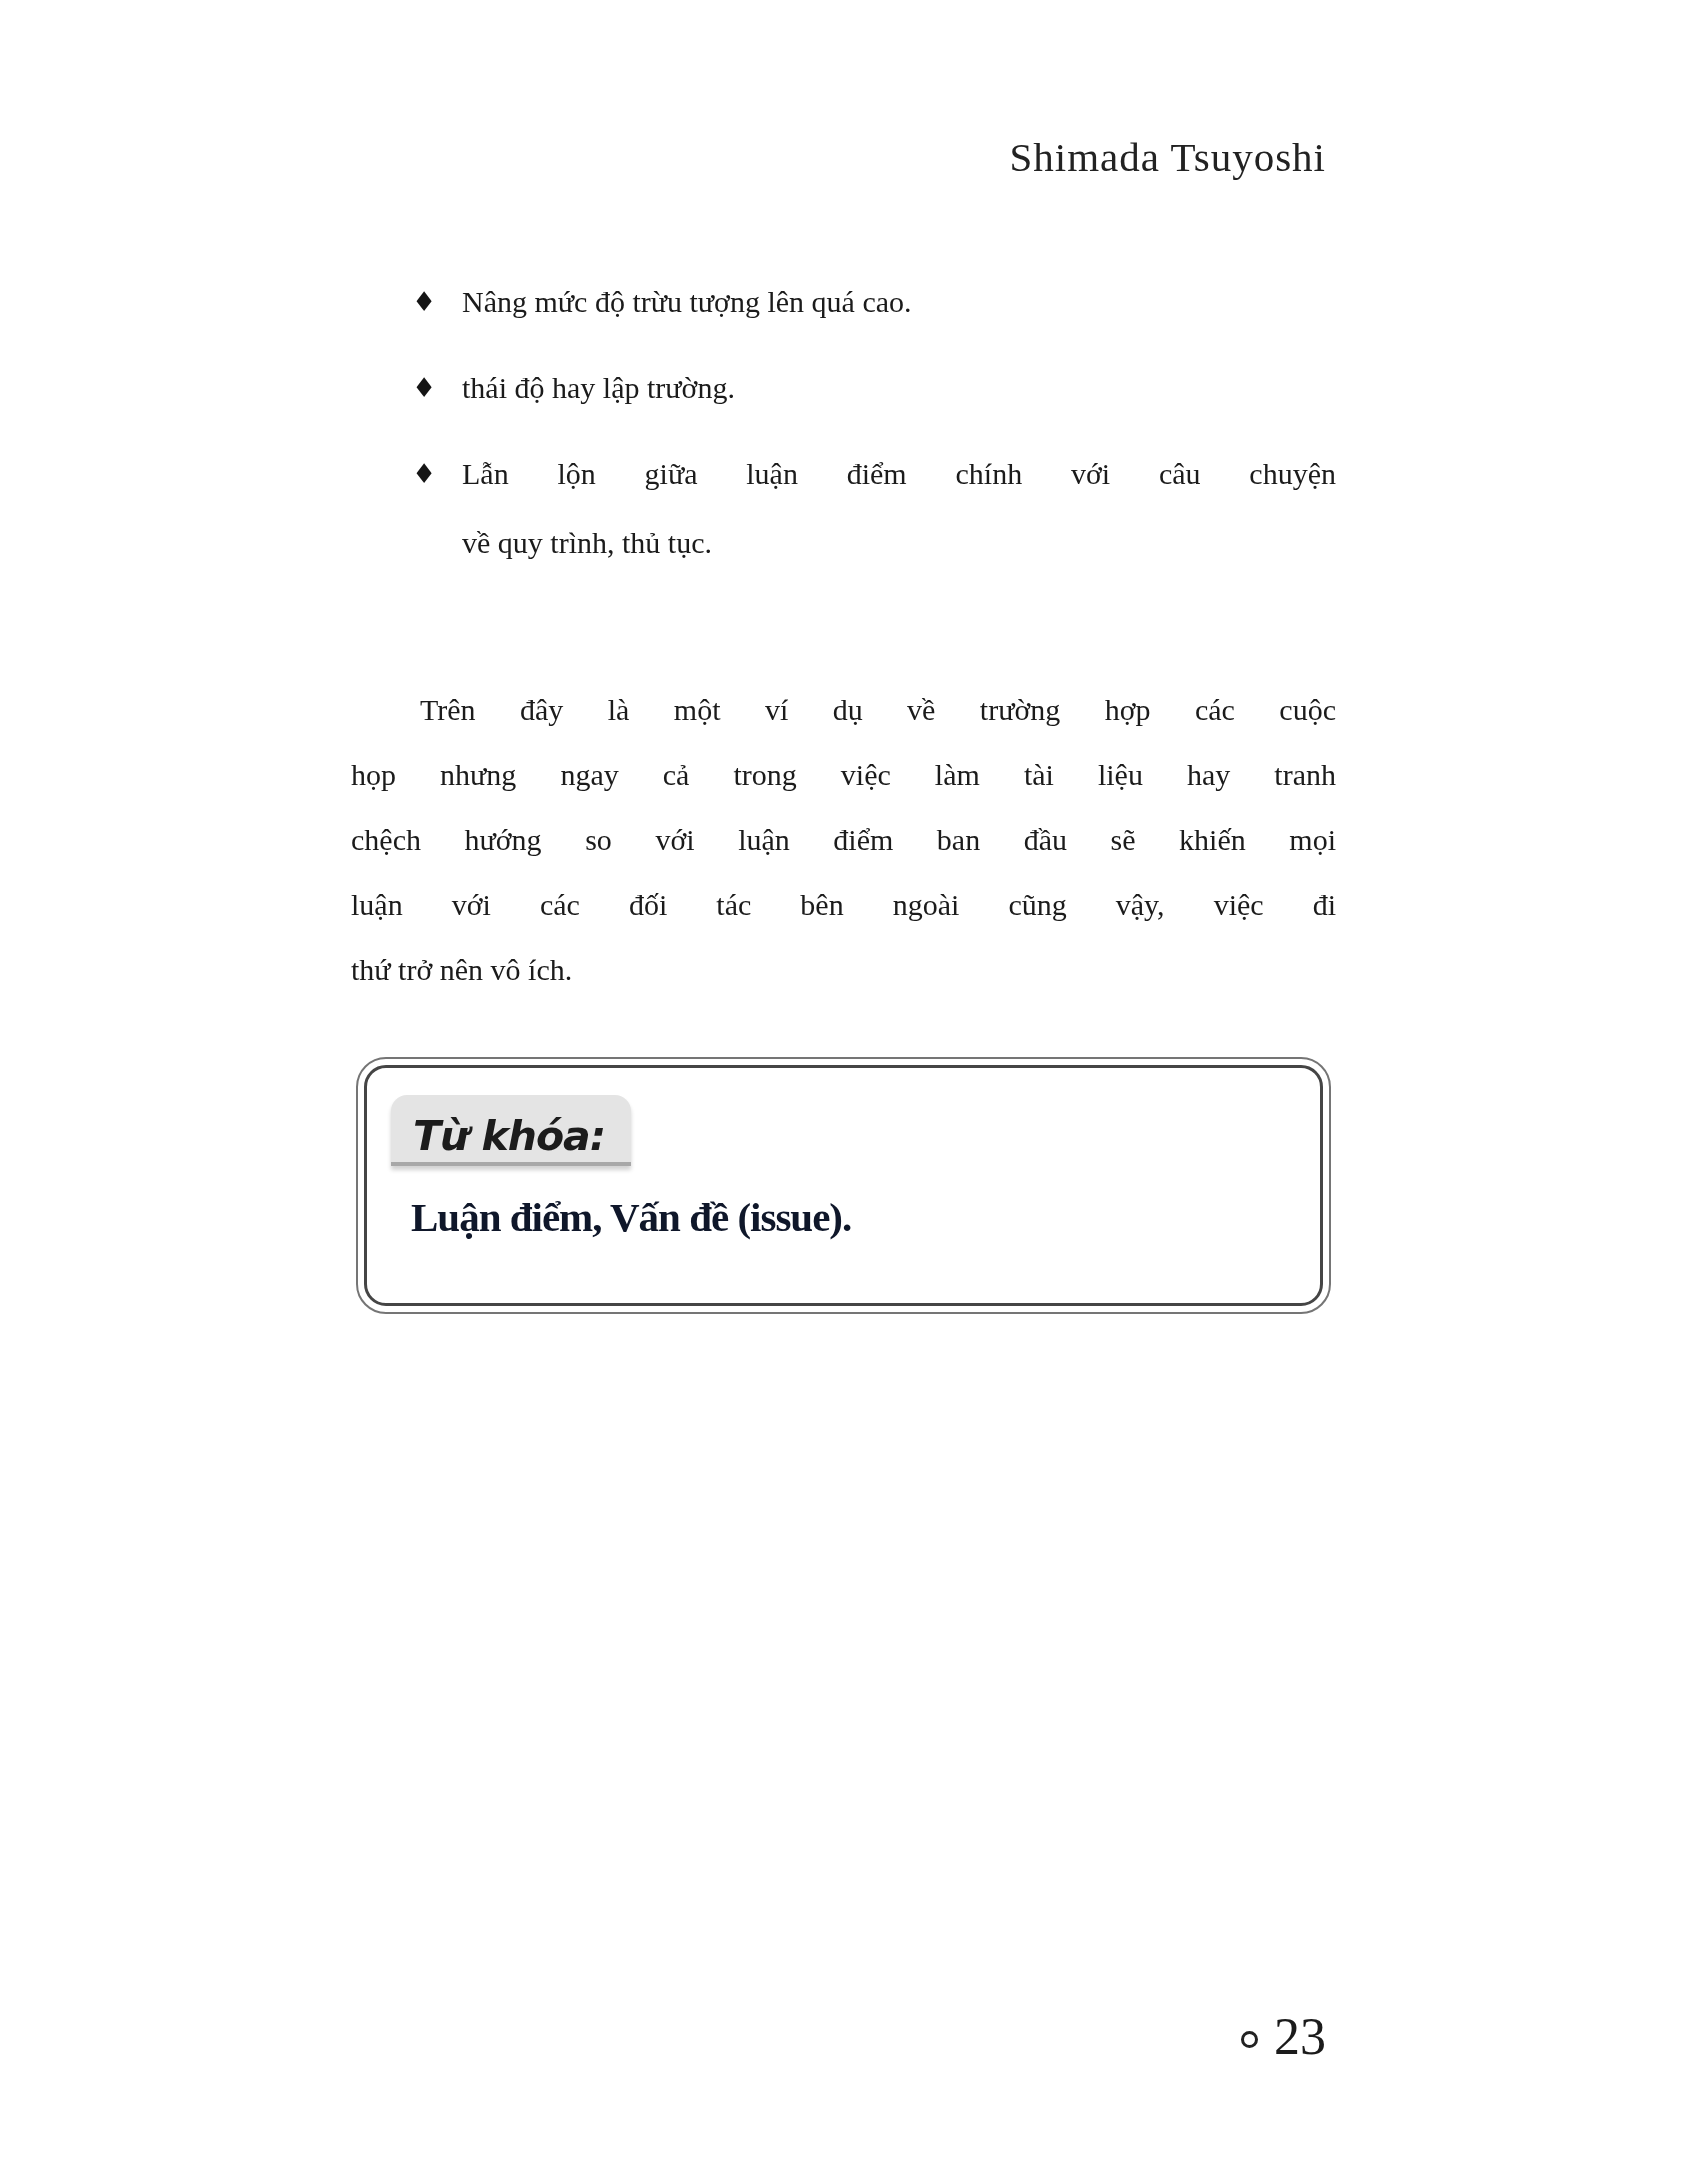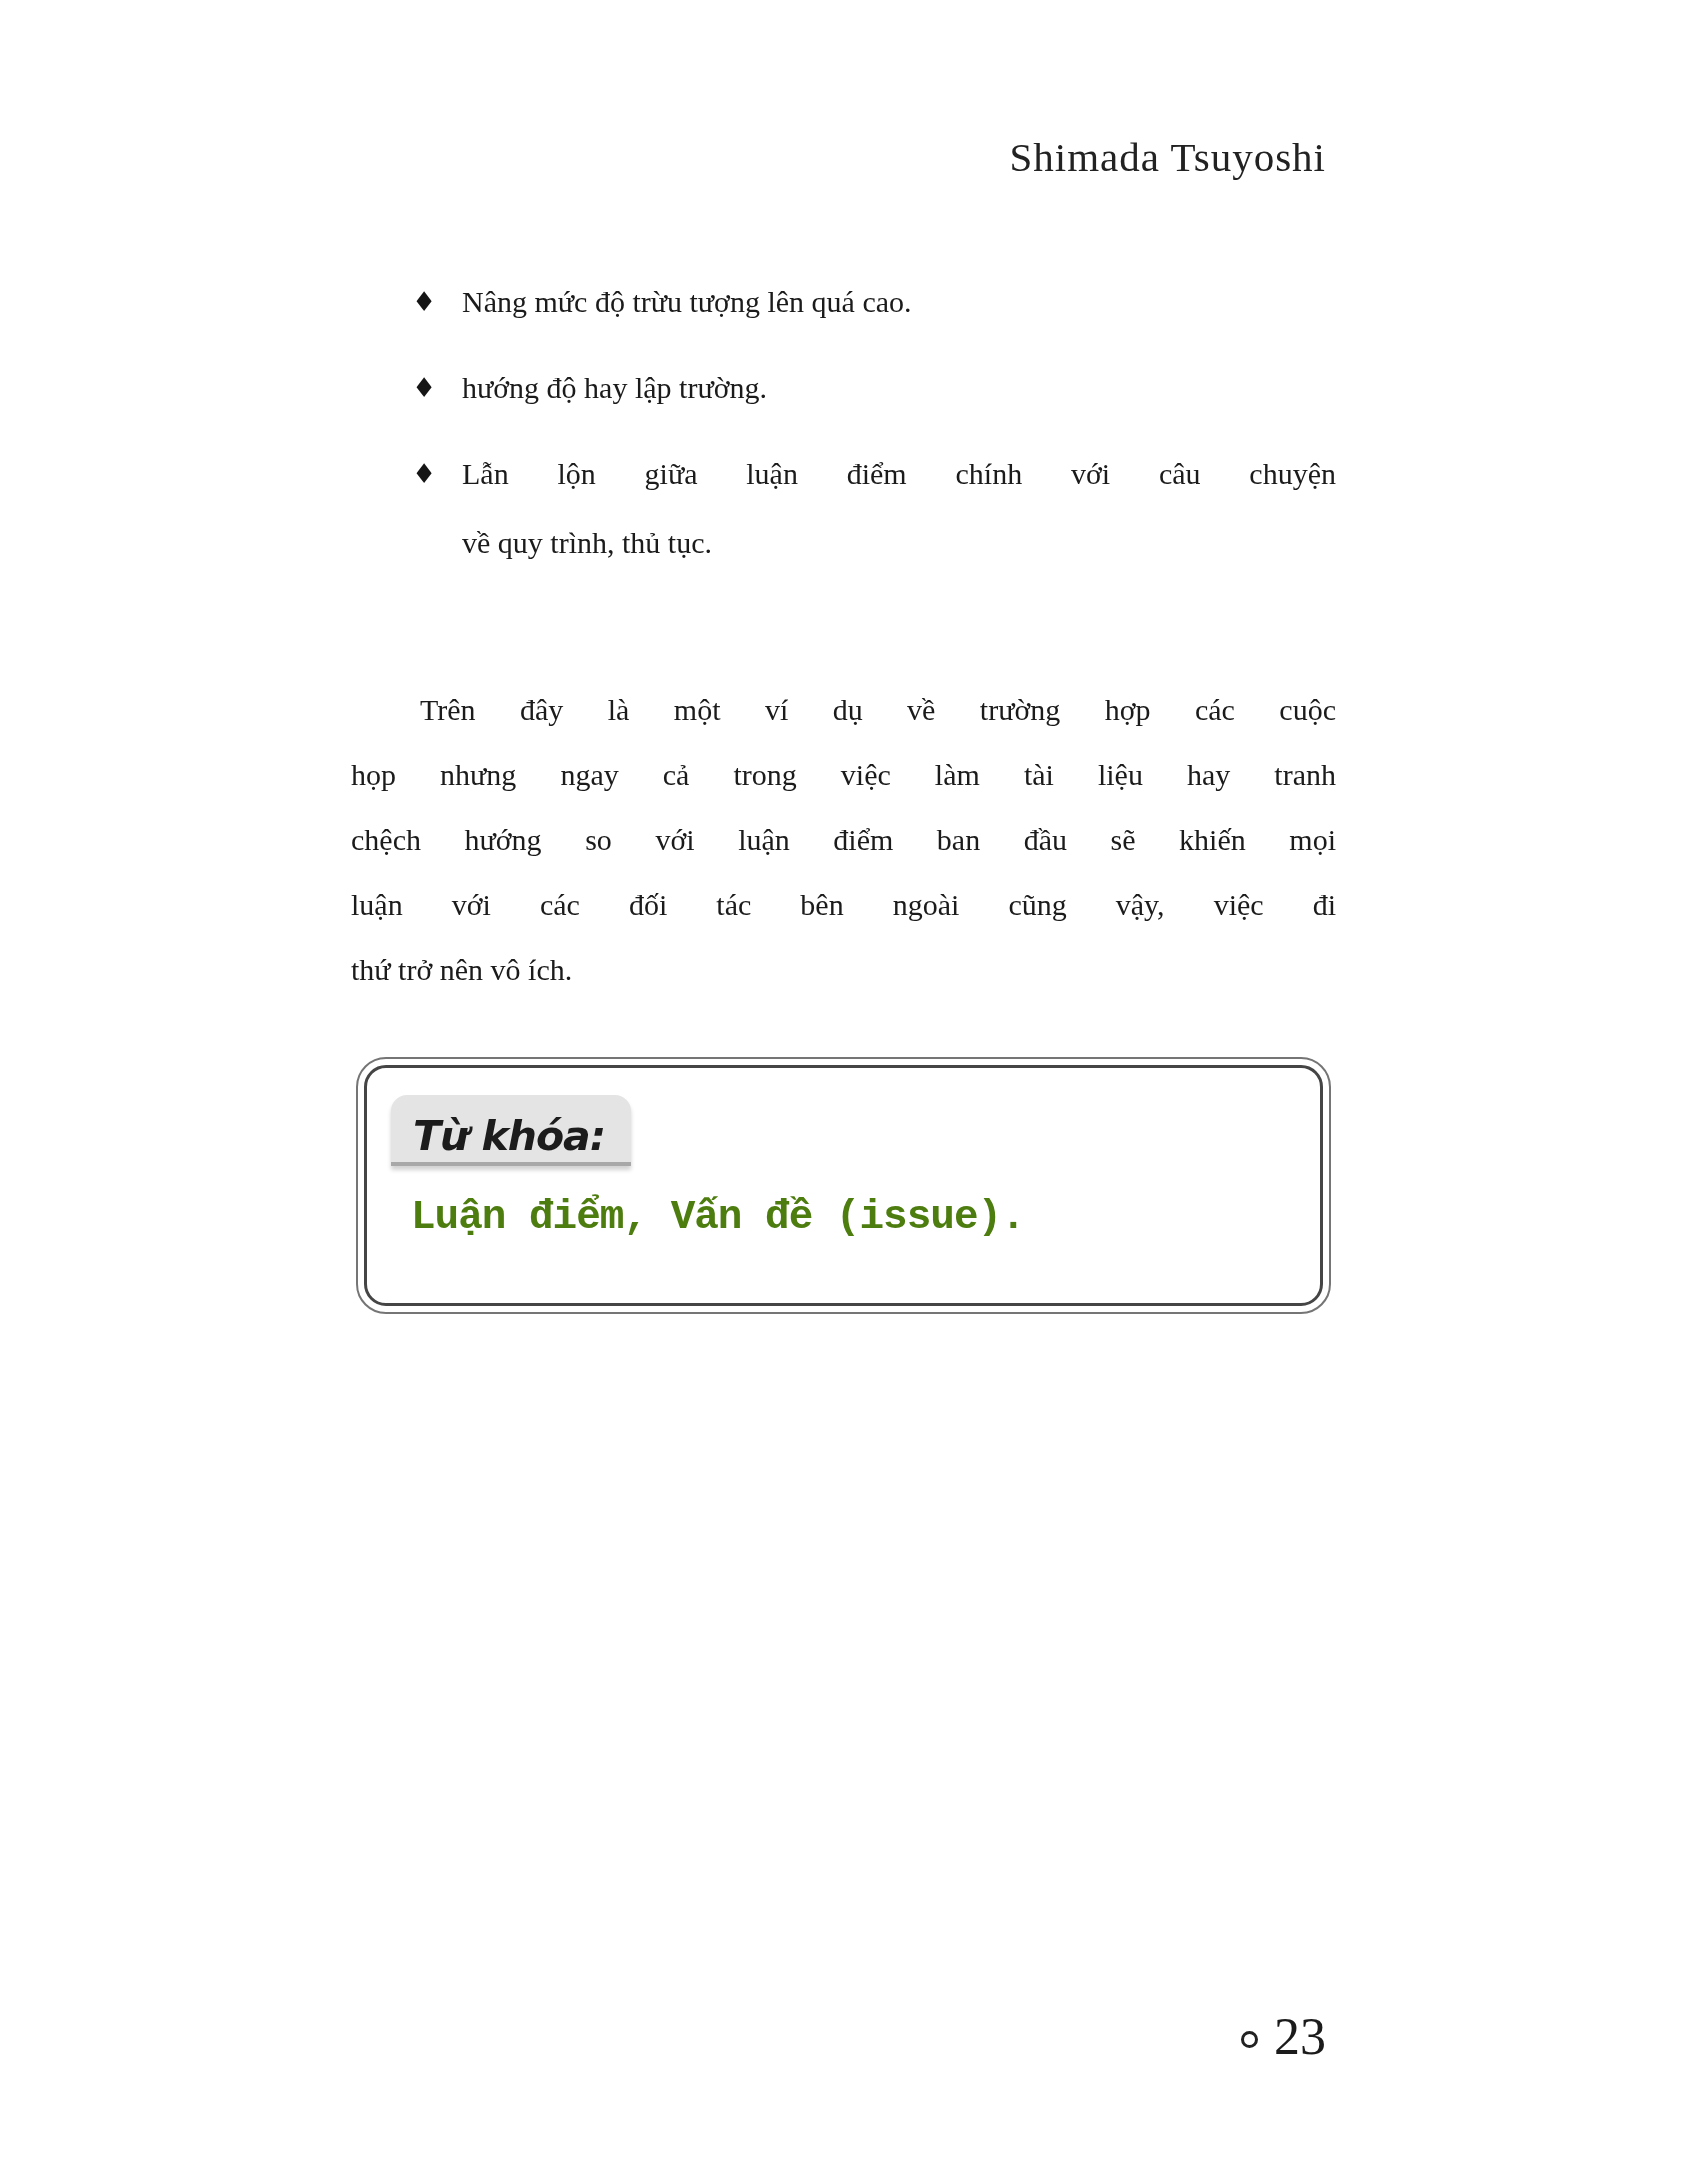--- a/index.html
+++ b/index.html
@@ -118,25 +118,25 @@
     font-size: 41px;
     line-height: 48px;
     color: #1c1c1c;
     letter-spacing: -1px;
   }
   .keyword-content {
     position: absolute;
     left: 44px;
     top: 121px;
     right: 40px;
-    font-family: Liberation Mono, monospace;
+    font-family: Liberation Serif, serif;
     font-weight: 600;
     font-size: 41px;
     line-height: 57px;
-    color: #4d7c0f;
+    color: #0f172a;
     letter-spacing: -1px;
   }
   
   .page-number {
     position: absolute;
     top: 2012px;
     left: 0;
     width: 975px;
     text-align: right;
     font-size: 52px;
@@ -161,21 +161,21 @@
 
     <div class="running-header">Shimada Tsuyoshi</div>
 
     <div class="bullet-list">
       <div class="bullet-item">
         <span class="marker">♦</span>
         <div class="line">Nâng mức độ trừu tượng lên quá cao.</div>
       </div>
       <div class="bullet-item">
         <span class="marker">♦</span>
-        <div class="line">hướng độ hay lập trường.</div>
+        <div class="line">thái độ hay lập trường.</div>
       </div>
       <div class="bullet-item">
         <span class="marker">♦</span>
         <div class="line j">Lẫn lộn giữa luận điểm chính với câu chuyện</div>
         <div class="line">về quy trình, thủ tục.</div>
       </div>
     </div>
 
     <div class="body-paragraph">
       <div class="line j indent">Trên đây là một ví dụ về trường hợp các cuộc</div>

